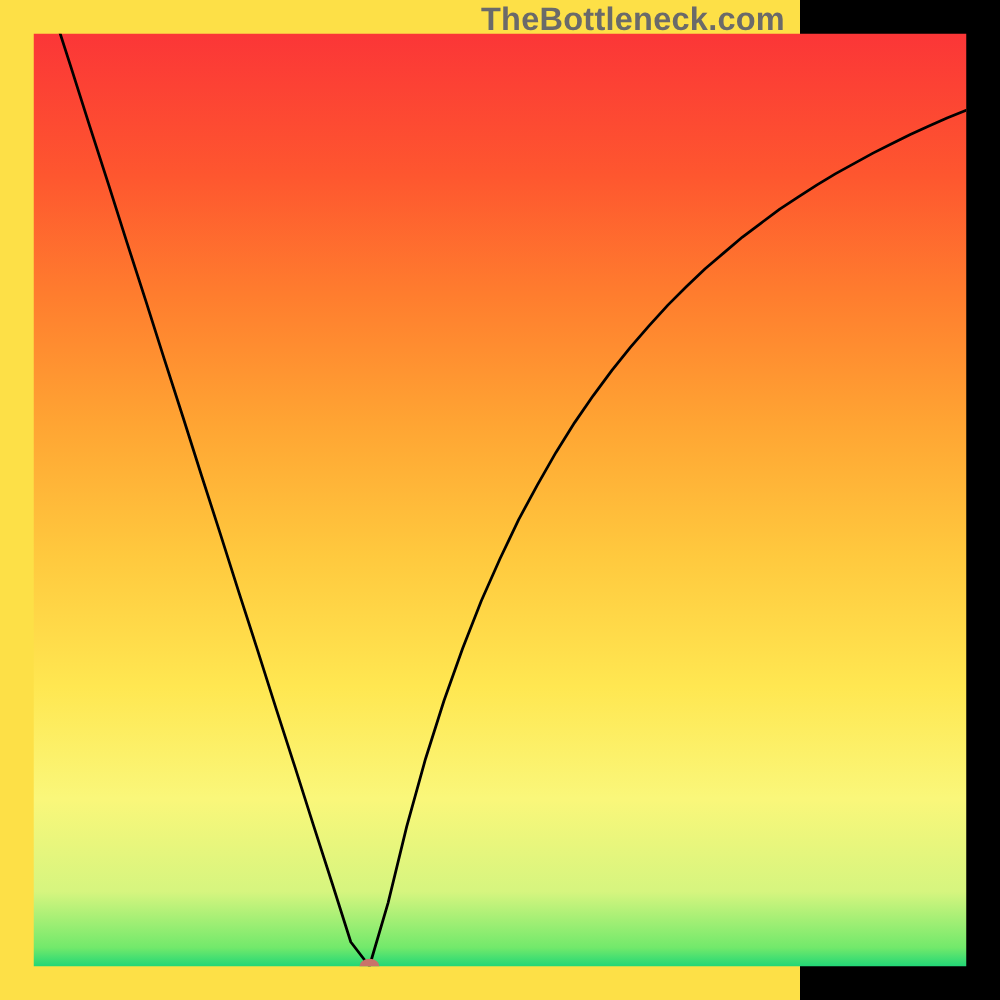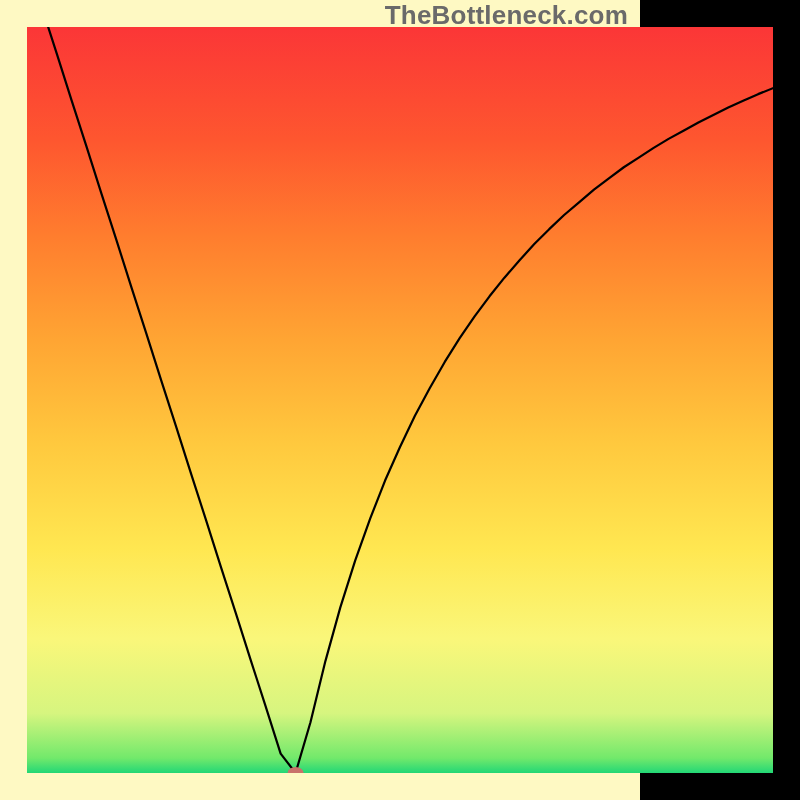--- a/index.html
+++ b/index.html
@@ -7,21 +7,21 @@
     padding: 0;
     width: 800px;
     height: 800px;
     background: #000;
     overflow: hidden;
   }
   .frame {
     position: relative;
     width: 640px;
     height: 800px;
-    background: #fef9c3;
+    background: #fde047;
   }
   .watermark {
     position: absolute;
     top: 0px;
     right: 12px;
     font-family: Arial, Helvetica, sans-serif;
     font-size: 26px;
     font-weight: 600;
     color: #6a6a6a;
     letter-spacing: 0.2px;

